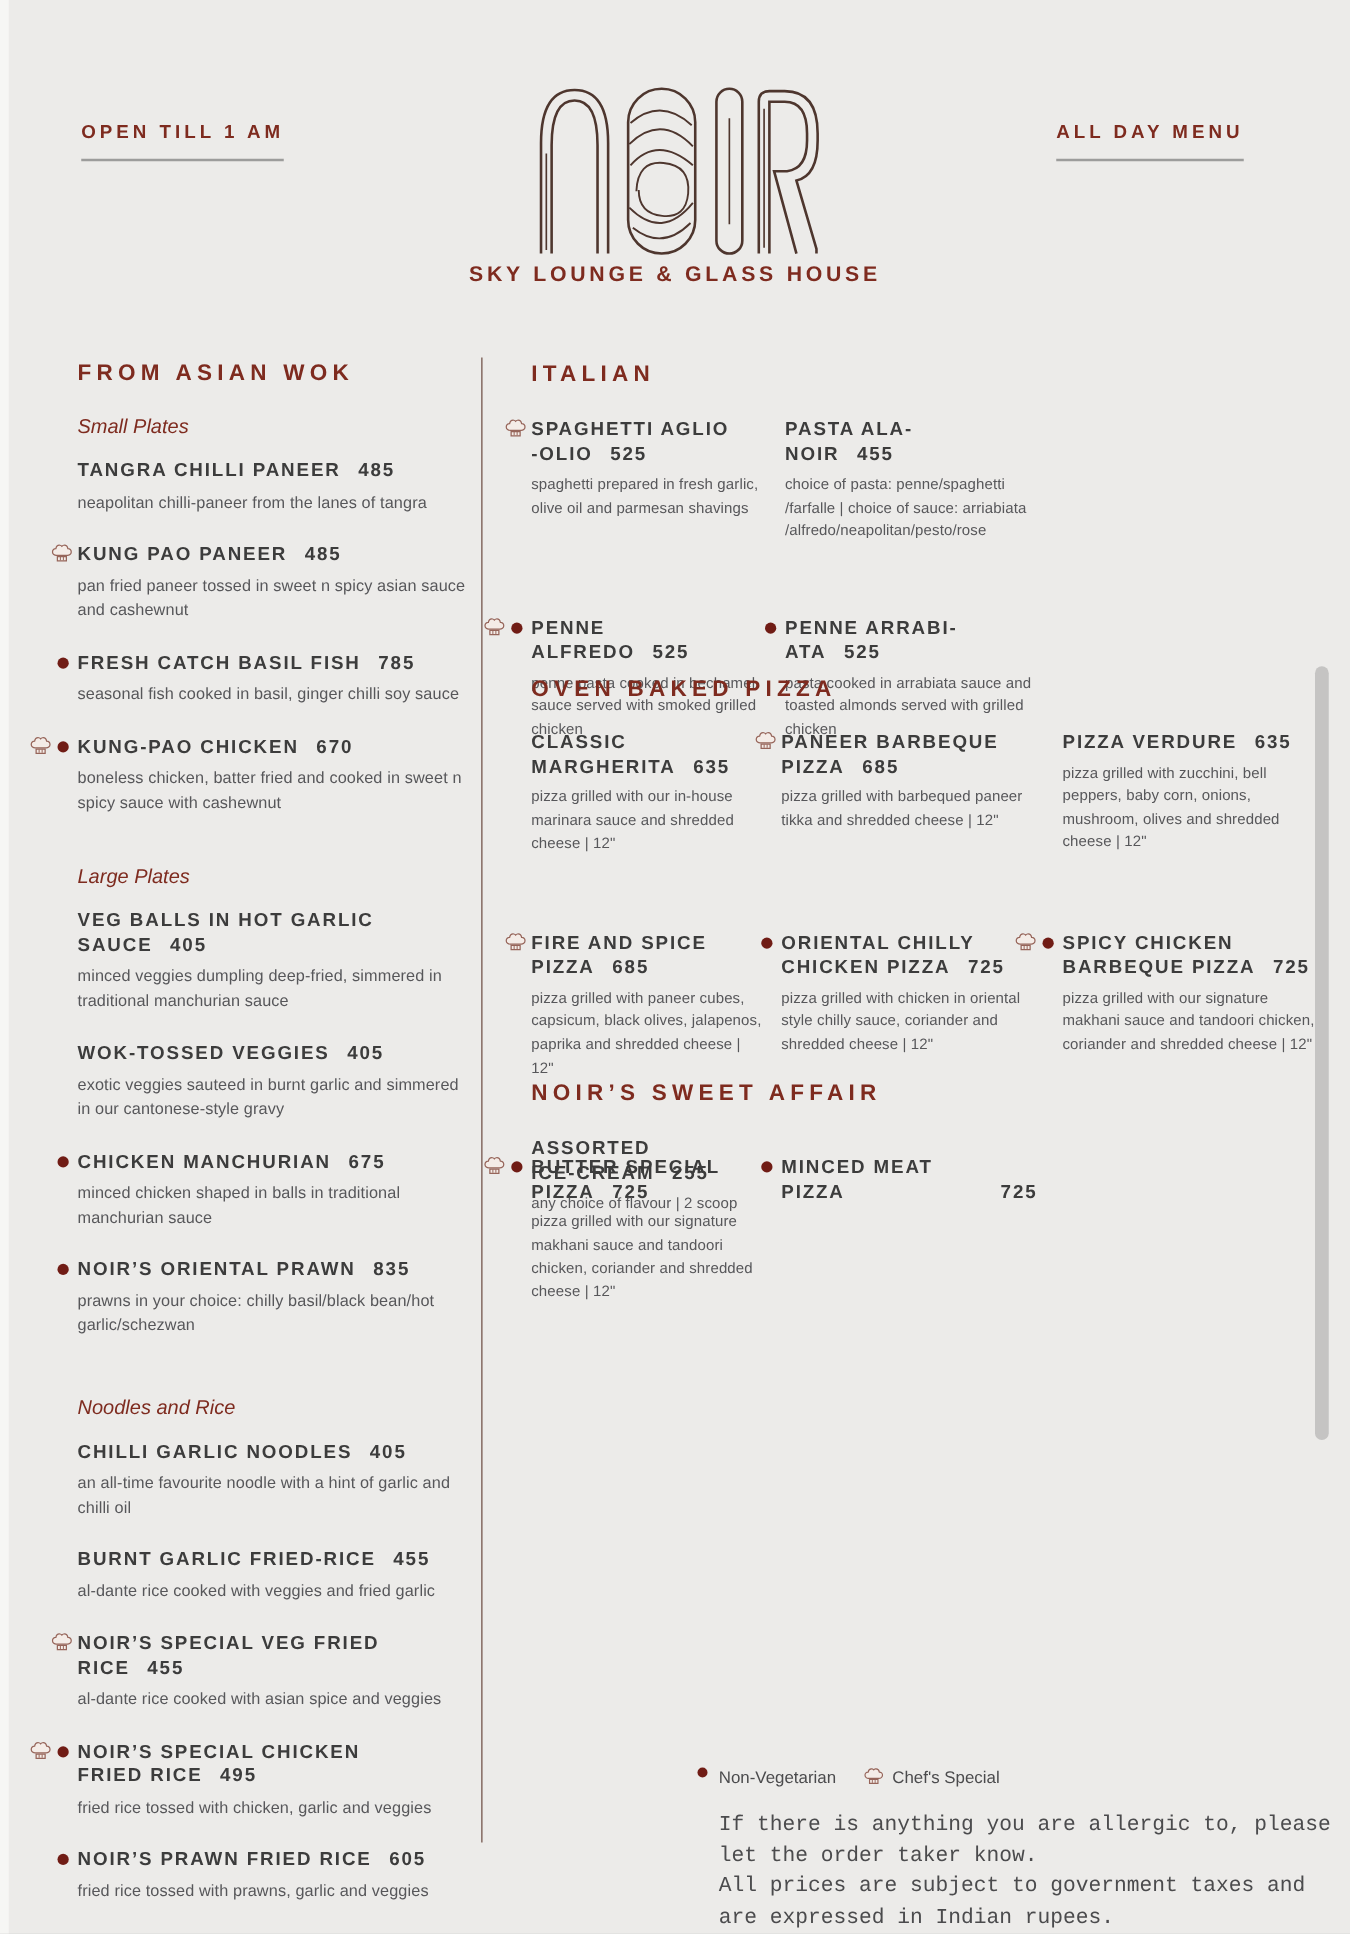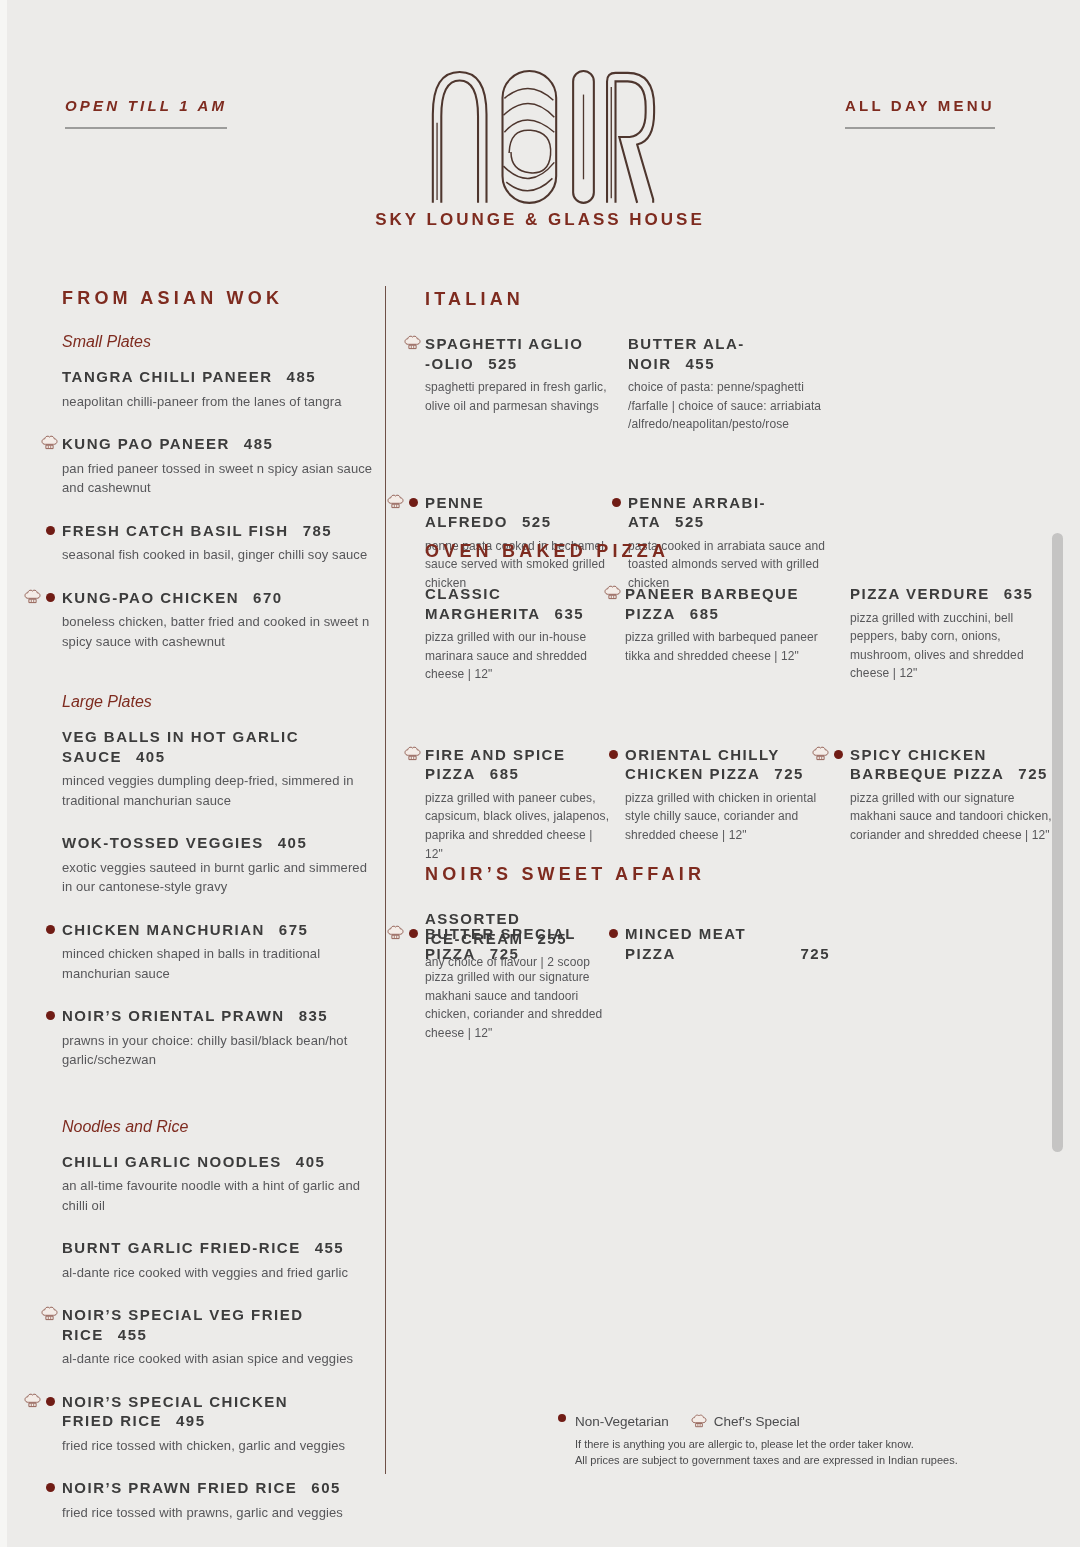--- a/index.html
+++ b/index.html
@@ -3,21 +3,21 @@
 <meta charset="utf-8">
 <style>
   html,body{margin:0;padding:0;background:#d8d7d6;}
   .page{position:relative;width:1080px;height:1547px;background:#ECEBE9;overflow:hidden;
         font-family:"Liberation Sans",sans-serif;color:#3C3C3C;}
   .edge-strip{position:absolute;left:0;top:0;width:7px;height:100%;background:#F6F6F4;}
 
   
   .hdr-side{position:absolute;color:#7E2B1F;font-weight:bold;font-size:15px;letter-spacing:3.2px;
             padding-bottom:13px;border-bottom:2px solid #9C9C9B;white-space:nowrap;}
-  .hdr-left{left:65px;top:97px;font-style:italic;}
+  .hdr-left{left:65px;top:97px;}
   .hdr-right{left:845px;top:97px;}
   .logo-wrap{position:absolute;left:430px;top:66px;width:226px;height:140px;}
   .tagline{position:absolute;left:0;right:0;top:210px;text-align:center;color:#7E2B1F;
            font-weight:bold;font-size:17px;letter-spacing:3px;}
 
   .divider-v{position:absolute;left:385px;top:286px;width:1px;height:1188px;background:#6F5047;}
 
   
   .sec-title{font-size:18px;font-weight:bold;letter-spacing:4.2px;color:#7E2B1F;margin:0;}
   .subtitle{font-style:italic;color:#7E2B1F;font-size:16px;margin:24px 0 16px;}
@@ -46,21 +46,21 @@
   .ic{position:absolute;}
   .ic-dot{width:9px;height:9px;border-radius:50%;background:#701C15;left:-16px;top:5px;}
   .ic-chef{left:-21px;top:1px;}
   .both .ic-chef{left:-38px;}
 
   
   .footer{position:absolute;left:558px;top:1414px;color:#4B4B4D;}
   .legend{display:flex;align-items:flex-start;font-size:13.5px;}
   .legend .ic-dot2{width:8px;height:8px;border-radius:50%;background:#701C15;margin-right:9px;}
   .legend .chef2{margin:0 7px 0 22px;display:flex;}
-  .notes{margin-left:17px;margin-top:8px;font-size:11px;line-height:1.45;}
+  .notes{margin-left:17px;margin-top:20px;font-size:17px;line-height:1.45;font-family:Liberation Mono, monospace;}
 
   .scrollbar{position:absolute;left:1052px;top:533px;width:11px;height:619px;border-radius:6px;background:#C5C4C3;}
 </style>
 </head>
 <body>
 
 <div class="page">
   <div class="edge-strip"></div>
 
   <div class="hdr-side hdr-left">OPEN TILL 1 AM</div>
@@ -212,21 +212,21 @@
         <span class="ic ic-chef"><svg width="17" height="15" viewBox="0 0 17 15">
               <path d="M4.6,9.3 C2.5,9.5 1,8.3 1,6.5 C1,4.9 2.2,3.8 3.7,3.9 C4,2.2 5.4,1 7,1.2 C7.6,1.3 8.2,1.6 8.5,2 C8.8,1.6 9.4,1.3 10,1.2 C11.6,1 13,2.2 13.3,3.9 C14.8,3.8 16,4.9 16,6.5 C16,8.3 14.5,9.5 12.4,9.3 Z" fill="#F4ECE7" stroke="#96655A"></path>
               <path d="M4.9,10.2 H12.1 V13.6 H4.9 Z" fill="#F4ECE7" stroke="#96655A"></path>
               <path d="M7.3,10.6 V13.2 M9.7,10.6 V13.2" stroke="#96655A" stroke-width="0.8"></path>
             </svg></span>
         <div class="iname"><span class="nm">SPAGHETTI AGLIO
 -OLIO</span><span class="price">525</span></div>
         <div class="idesc">spaghetti prepared in fresh garlic, olive oil and parmesan shavings</div>
       </div>
       <div class="cell item">
-        <div class="iname"><span class="nm">BUTTER ALA-
+        <div class="iname"><span class="nm">PASTA ALA-
 NOIR</span><span class="price">455</span></div>
         <div class="idesc">choice of pasta: penne/spaghetti /farfalle | choice of sauce: arriabiata /alfredo/neapolitan/pesto/rose</div>
       </div>
       <div class="cell item both">
         <span class="ic ic-chef"><svg width="17" height="15" viewBox="0 0 17 15">
               <path d="M4.6,9.3 C2.5,9.5 1,8.3 1,6.5 C1,4.9 2.2,3.8 3.7,3.9 C4,2.2 5.4,1 7,1.2 C7.6,1.3 8.2,1.6 8.5,2 C8.8,1.6 9.4,1.3 10,1.2 C11.6,1 13,2.2 13.3,3.9 C14.8,3.8 16,4.9 16,6.5 C16,8.3 14.5,9.5 12.4,9.3 Z" fill="#F4ECE7" stroke="#96655A"></path>
               <path d="M4.9,10.2 H12.1 V13.6 H4.9 Z" fill="#F4ECE7" stroke="#96655A"></path>
               <path d="M7.3,10.6 V13.2 M9.7,10.6 V13.2" stroke="#96655A" stroke-width="0.8"></path>
             </svg></span>
         <span class="ic ic-dot"></span>

